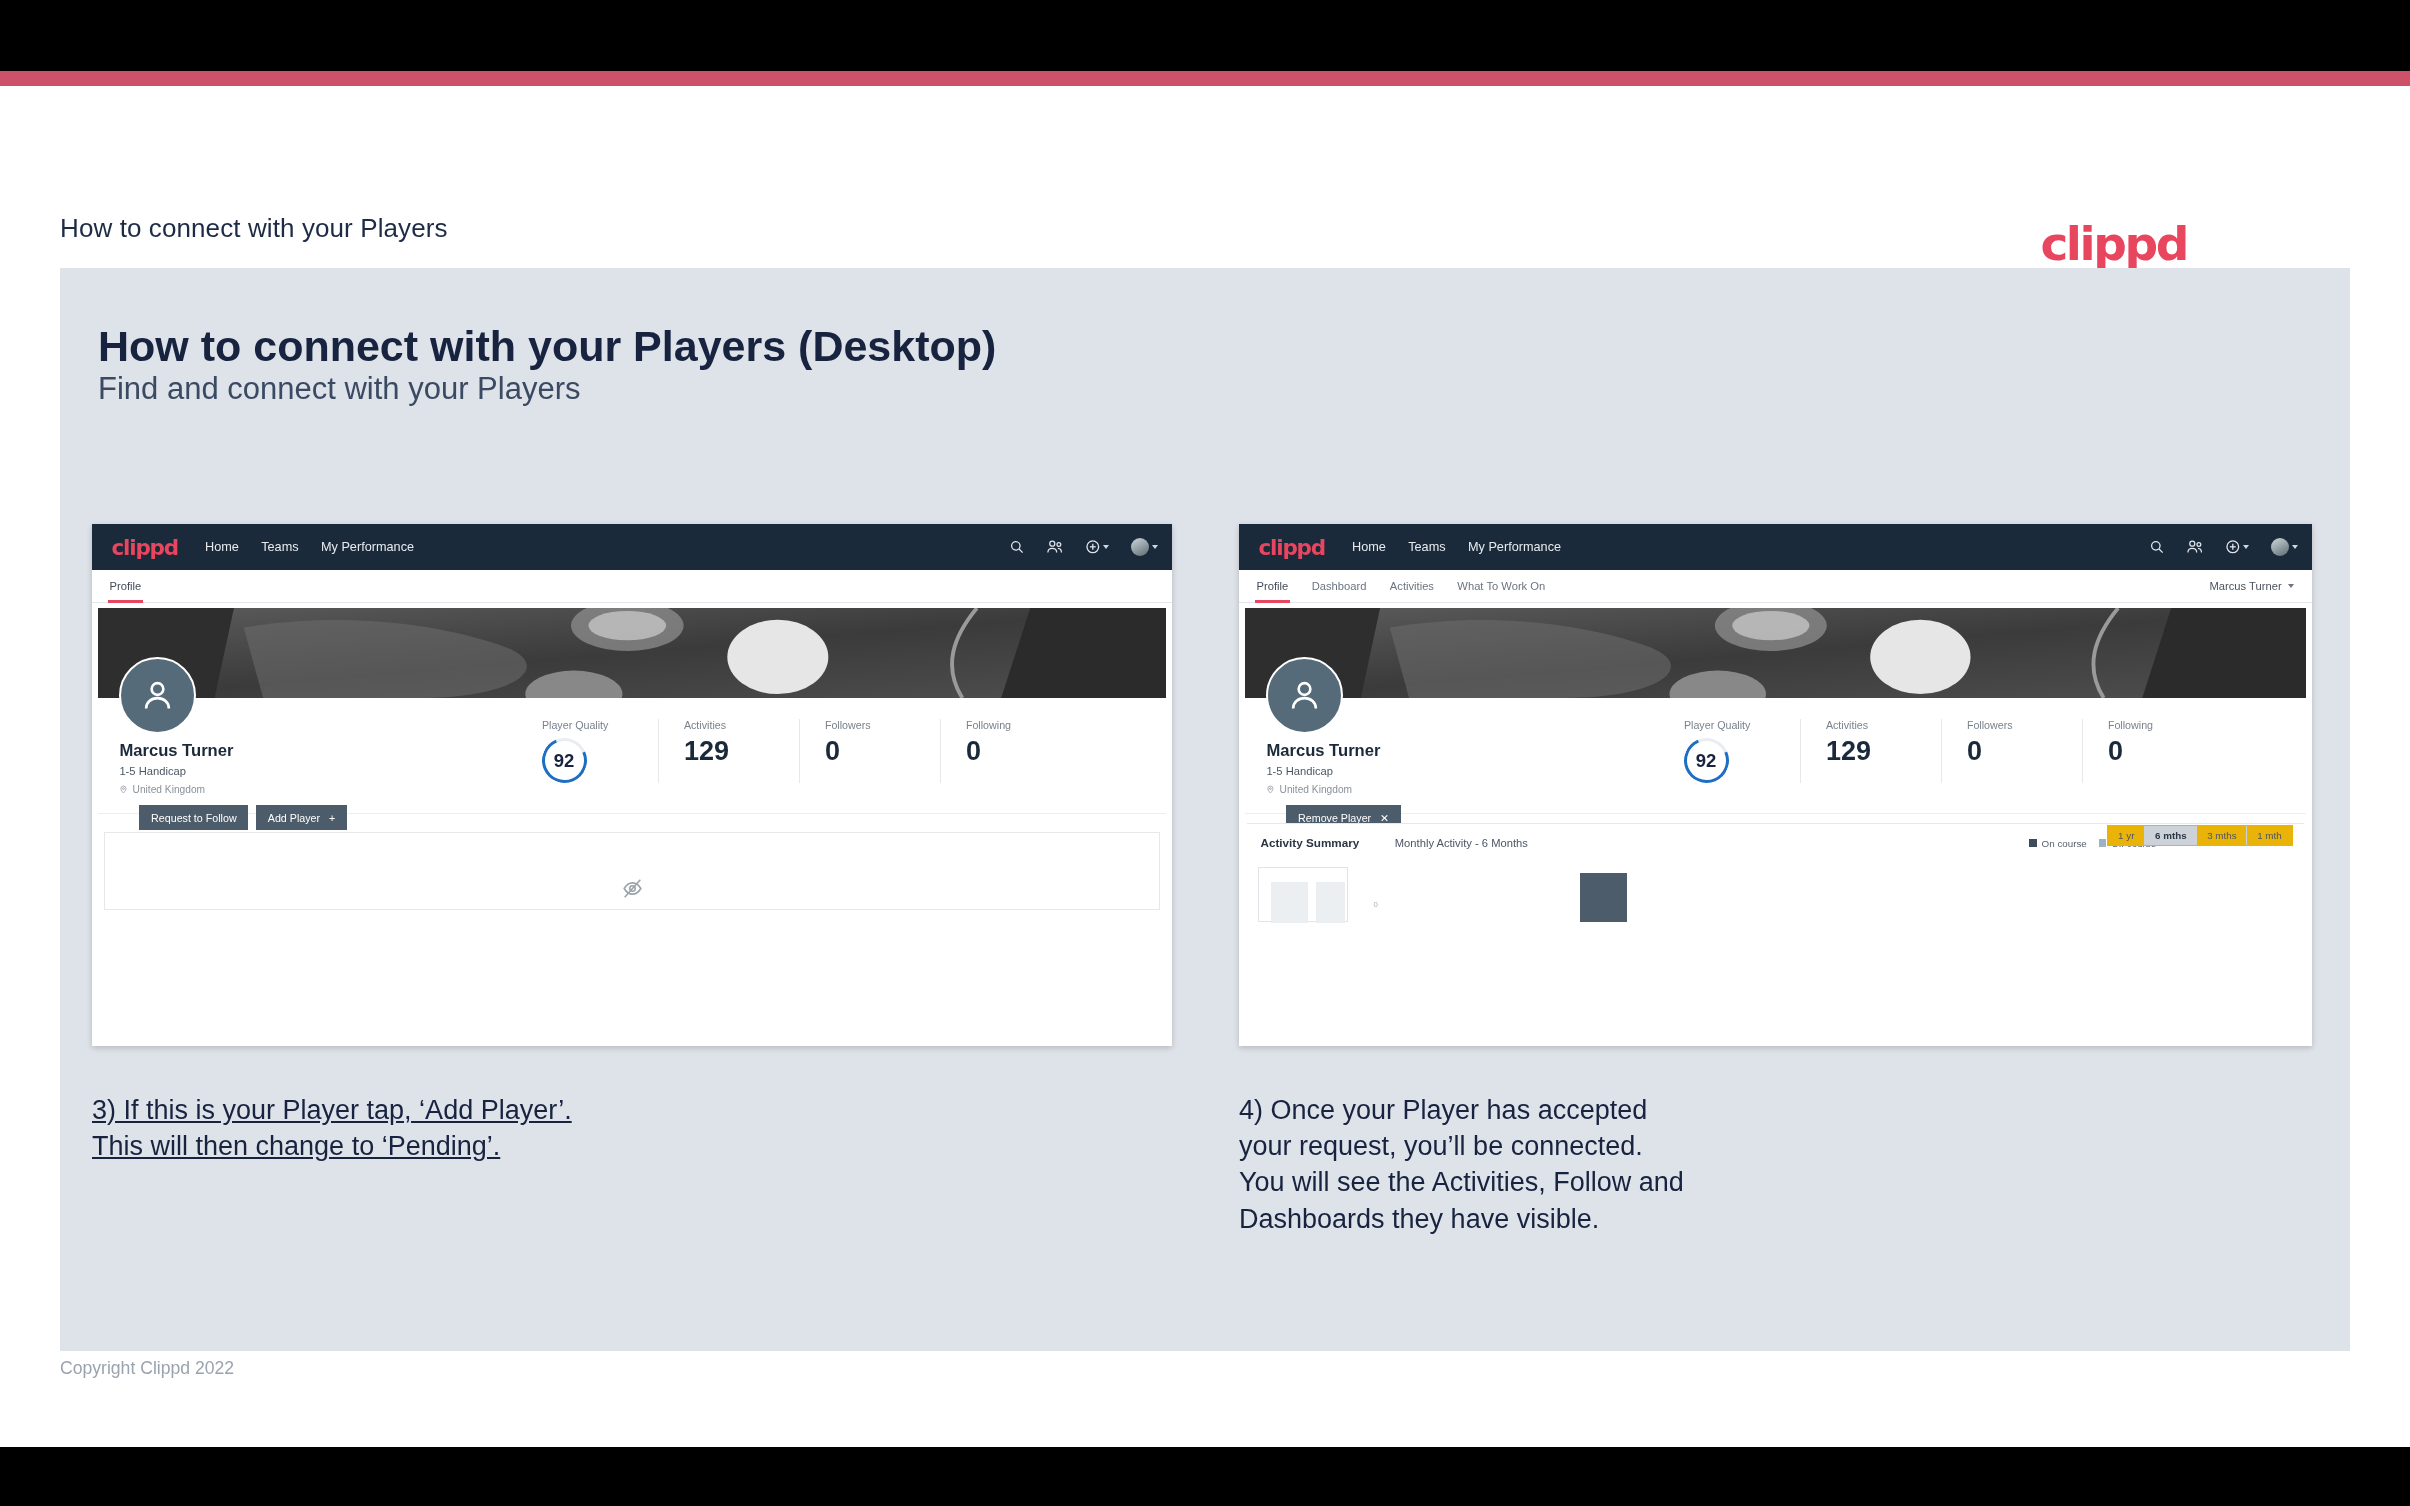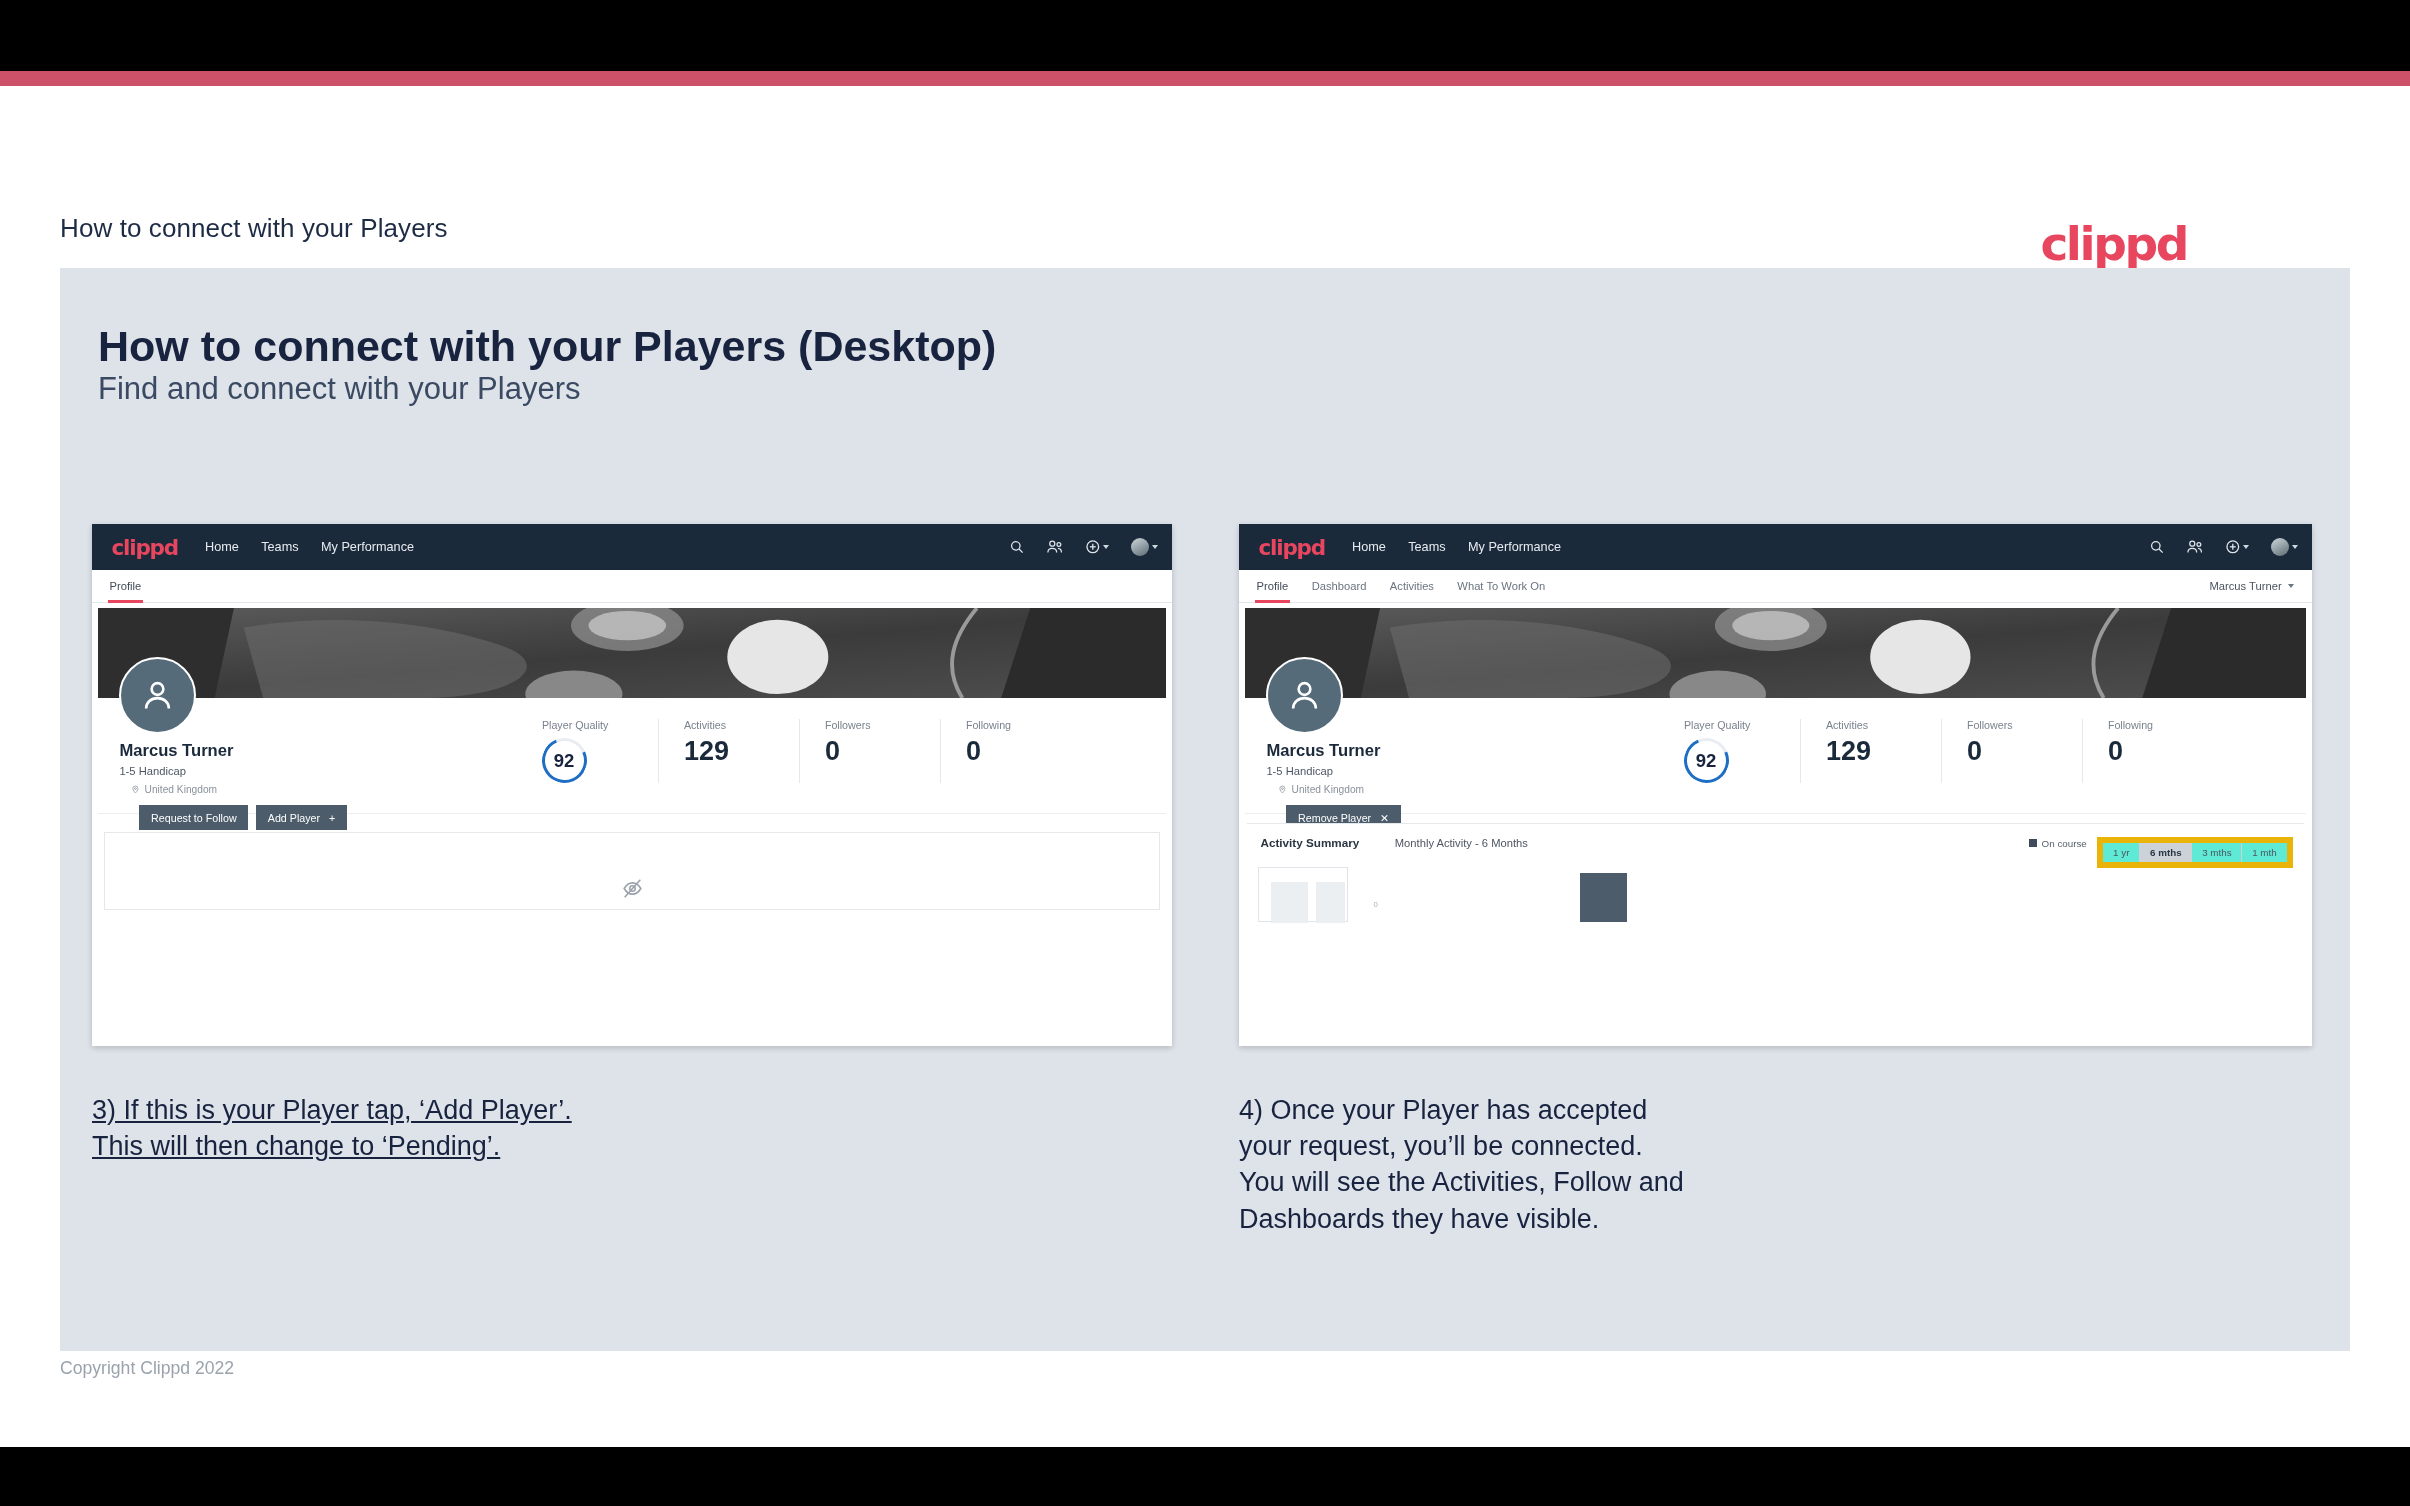--- a/index.html
+++ b/index.html
@@ -59,21 +59,21 @@
   .banner svg { display:block; width:100%; height:100%; }
 
   
   .profile { position:relative; width:calc(100% - 11.7px); margin:0 5.9px; height:116px; background:#fff;
              border-bottom:1px solid #eceef1; }
   .avatar { position:absolute; left:21.5px; top:-41px; width:77px; height:77px; border-radius:50%;
             background:#566b7a; border:2.9px solid #fff; display:flex; align-items:center; justify-content:center; }
   .avatar svg { display:block; }
   .pname { position:absolute; left:21.5px; top:43px; font-size:16.6px; font-weight:700; color:#1b2a3b; }
   .phcp  { position:absolute; left:21.5px; top:67px; font-size:11.2px; color:#4c5663; }
-  .ploc  { position:absolute; left:33px; top:86px; font-size:10.2px; color:#8a929c; display:flex; align-items:center; gap:4.9px; }
+  .ploc  { position:absolute; left:21px; top:86px; font-size:10.2px; color:#8a929c; display:flex; align-items:center; gap:4.9px; }
   .btnrow { position:absolute; left:21.5px; top:107px; display:flex; gap:7.8px;padding-left:20px; }
   .pbtn { background:#4c5c6b; color:#fff; font-size:10.7px; padding:6.8px 11.7px; white-space:nowrap;
           display:flex; align-items:center; gap:8.8px; border:none; cursor:pointer; }
 
   
   .stats { position:absolute; left:419px; top:21.5px; display:flex; }
   .shot.right .stats { left:414px; }
   .stat { padding:0 25px 0 25px; border-left:1px solid #e6e9ec; min-width:141px; }
   .stat:first-child { border-left:none; }
   .stat-lbl { font-size:10.7px; color:#79828d; margin-bottom:6.8px; }
@@ -89,21 +89,21 @@
                  padding-bottom:7.8px; }
 
   
   .act { position:absolute; left:7.8px; right:7.8px; top:299px; height:98px; background:#fff;
          border-top:1px solid #e6e9ec; }
   .act-title { position:absolute; left:13.7px; top:11.7px; font-size:11.7px; font-weight:700; color:#2b3644; }
   .act-sub { position:absolute; left:148px; top:12.7px; font-size:11.2px; color:#4c5663; }
   .legend { position:absolute; right:148px; top:13.7px; display:flex; gap:11.7px; align-items:center; }
   .legend-item { display:flex; align-items:center; gap:4.9px; font-size:9.8px; color:#58616c; }
   .sw { width:7.8px; height:7.8px; display:inline-block; }
-  .range { position:absolute; right:11.7px; top:13px; display:flex; border:6px solid #eab308; background:#5eead4; }
+  .range { position:absolute; right:11.7px; top:1px; display:flex; border:1px solid #eab308; background:#eab308; }
   .range div { font-size:9.8px; color:#4c5663; padding:3.9px 9.8px; border-left:1px solid #ccd2d8; white-space:nowrap; }
   .range div:first-child { border-left:none; }
   .range div.sel { background:#ccd2d8; color:#2b3644; font-weight:700; }
   .act-chart { position:absolute; left:11.7px; top:43px; right:11.7px; bottom:0; }
   .ph-card { position:absolute; left:0; top:0; width:90px; height:55px; border:1px solid #e0e4e8; }
   .ph-blk { position:absolute; background:#ecEFF2; }
   .zero-lbl { position:absolute; left:115px; top:33px; font-size:7.8px; color:#aab2bb; }
   .bar-dark { position:absolute; left:322px; top:5.9px; width:47px; height:49px; background:#4c5c6b; }
 
   

